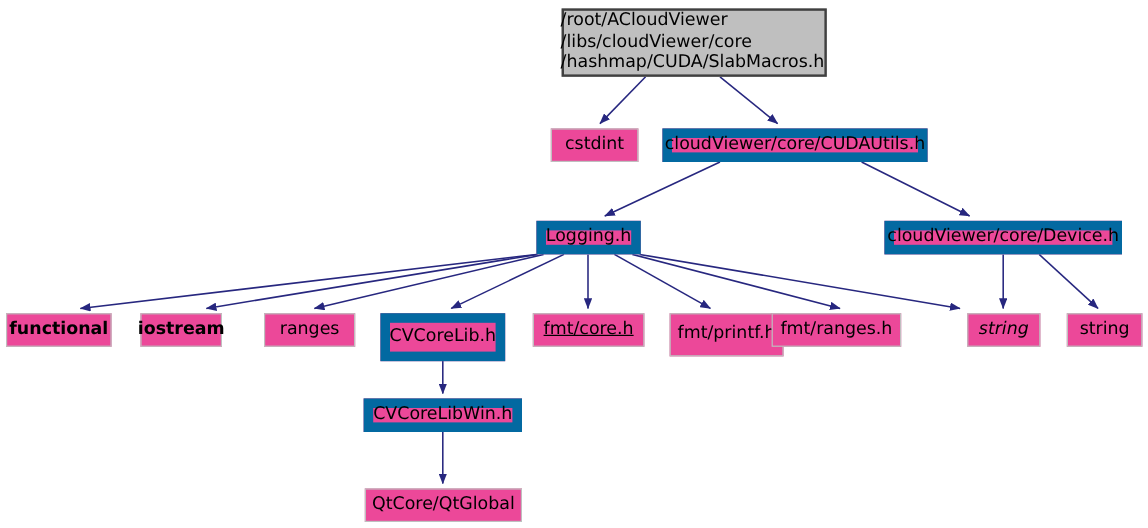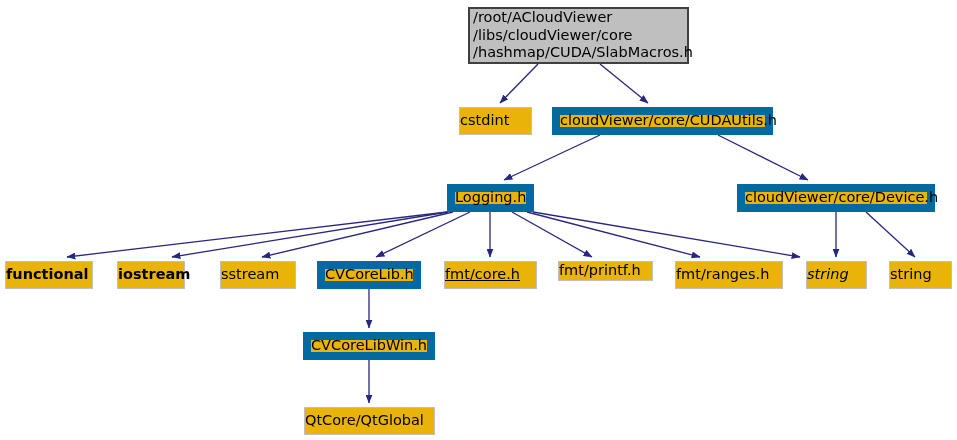--- a/index.html
+++ b/index.html
@@ -23,36 +23,37 @@
     top: 0;
     width: 957px;
     height: 440px;
     pointer-events: none;
   }
   .node {
     position: absolute;
     box-sizing: border-box;
     display: flex;
     align-items: center;
-    background: #eab308;
+    justify-content: center;
+    background: #ec4899;
     border: 1px solid #bfbfbf;
     font-size: 14.5px;
     color: #000000;
     line-height: 1.24;
     white-space: pre;
     text-align: center;
     z-index: 2;
   }
   .node.bold {
     border: 8px solid #0369a1;
   }
   .node.root {
     background: #bfbfbf;
     border: 2px solid #404040;
-    justify-content: center;
+    justify-content: flex-end;
     text-align: left;
     padding-left: 9px;
   }
   .node-label {
     display: block;
   }
 </style>
 </head>
 <body>
 
@@ -85,23 +86,23 @@
   <div id="nodes">
       <div class="node root" style="left: 468px; top: 7px; width: 221px; height: 57px;"><span class="node-label">/root/ACloudViewer
 /libs/cloudViewer/core
 /hashmap/CUDA/SlabMacros.h</span></div>
       <div class="node" style="left: 459px; top: 107px; width: 73px; height: 28px;"><span class="node-label">cstdint</span></div>
       <div class="node bold" style="left: 552px; top: 107px; width: 221px; height: 28px;"><span class="node-label">cloudViewer/core/CUDAUtils.h</span></div>
       <div class="node bold" style="left: 447px; top: 184px; width: 87px; height: 28px;"><span class="node-label">Logging.h</span></div>
       <div class="node bold" style="left: 737px; top: 184px; width: 198px; height: 28px;"><span class="node-label">cloudViewer/core/Device.h</span></div>
       <div class="node" style="left: 5px; top: 261px; width: 88px; height: 28px; font-weight: bold;"><span class="node-label">functional</span></div>
       <div class="node" style="left: 117px; top: 261px; width: 68px; height: 28px; font-weight: bold;"><span class="node-label">iostream</span></div>
-      <div class="node" style="left: 220px; top: 261px; width: 76px; height: 28px;"><span class="node-label">sstream</span></div>
-      <div class="node bold" style="left: 317px; top: 261px; width: 104px; height: 28px;"><span class="node-label">CVCoreLib.h</span></div>
+      <div class="node" style="left: 220px; top: 261px; width: 76px; height: 28px;"><span class="node-label">ranges</span></div>
+      <div class="node bold" style="left: 317px; top: 261px; width: 104px; height: 40px;"><span class="node-label">CVCoreLib.h</span></div>
       <div class="node" style="left: 444px; top: 261px; width: 93px; height: 28px; text-decoration: underline;"><span class="node-label">fmt/core.h</span></div>
-      <div class="node" style="left: 558px; top: 261px; width: 95px; height: 20px;"><span class="node-label">fmt/printf.h</span></div>
-      <div class="node" style="left: 675px; top: 261px; width: 108px; height: 28px;"><span class="node-label">fmt/ranges.h</span></div>
+      <div class="node" style="left: 558px; top: 261px; width: 95px; height: 36px;"><span class="node-label">fmt/printf.h</span></div>
+      <div class="node" style="left: 643px; top: 261px; width: 108px; height: 28px;"><span class="node-label">fmt/ranges.h</span></div>
       <div class="node" style="left: 806px; top: 261px; width: 61px; height: 28px; font-style: italic;"><span class="node-label">string</span></div>
       <div class="node" style="left: 889px; top: 261px; width: 63px; height: 28px;"><span class="node-label">string</span></div>
       <div class="node bold" style="left: 303px; top: 332px; width: 132px; height: 28px;"><span class="node-label">CVCoreLibWin.h</span></div>
       <div class="node" style="left: 304px; top: 407px; width: 131px; height: 28px;"><span class="node-label">QtCore/QtGlobal</span></div>
     </div>
 </div>
 
 </body></html>

